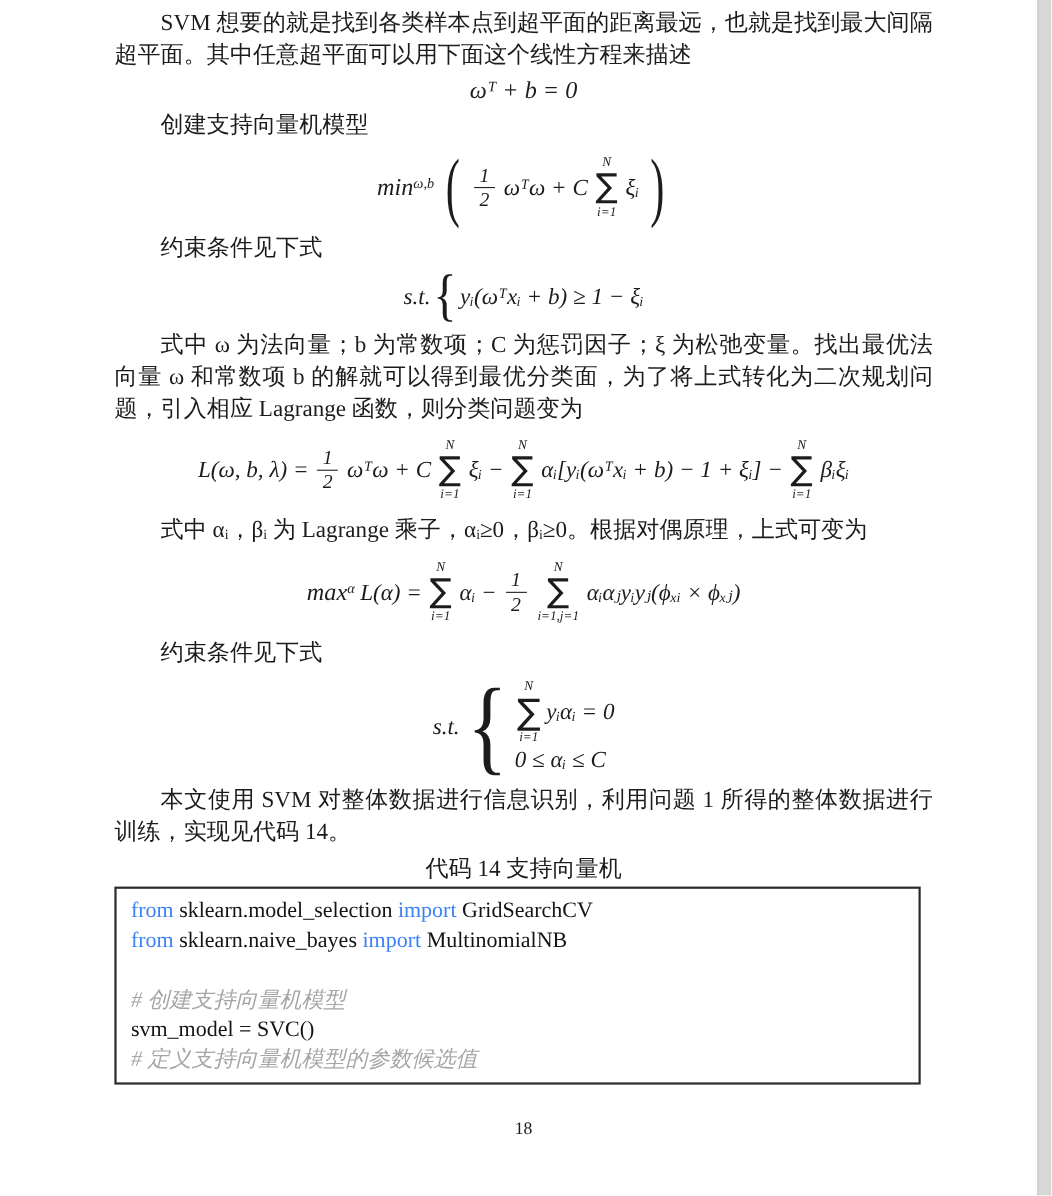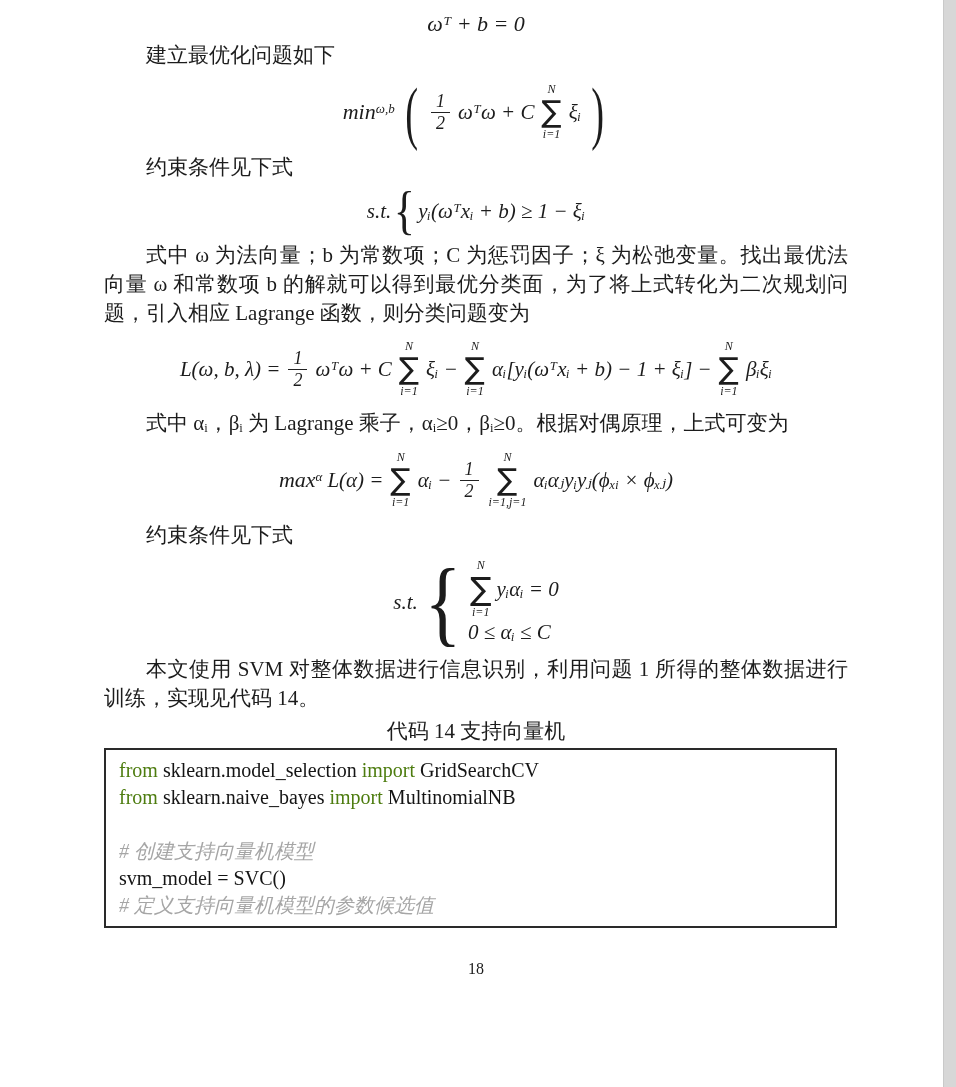--- a/index.html
+++ b/index.html
@@ -95,43 +95,44 @@
     width:733px;
     padding:7px 0 7px 13px;
     background:#ffffff;
   }
   .codeline {
     font-size:20px; line-height:27px;
     white-space:pre;
     font-family:"Liberation Serif","DejaVu Serif",serif;
     color:#141414;
   }
-  .codeline .kw { color:#4d7c0f; }
+  .codeline .kw { color:#3b82f6; }
   .codeline.comment { color:#a6a6a6; font-style:italic; }
   .codeline.blank { min-height:27px; }
 
   .pagenum {
     text-align:center; font-size:16px;
     margin-top:32px;
   }
 </style>
 </head>
 <body>
 
 <div class="page">
   <div class="edge-strip"></div>
 
   <div class="content">
 
+    <p class="para indent">SVM 想要的就是找到各类样本点到超平面的距离最远，也就是找到最大间隔超平面。其中任意超平面可以用下面这个线性方程来描述</p>
 
     <div class="formula f1">
       <span class="mi">ωᵀ + b = 0</span>
     </div>
 
-    <p class="para indent sp-p2">建立最优化问题如下</p>
+    <p class="para indent sp-p2">创建支持向量机模型</p>
 
     <div class="formula f2 fgap">
       <span class="opblock">
         <span class="op mi">min</span>
         <span class="opsub mi">ω,b</span>
       </span>
       <span class="bigparen">(</span>
       <span class="frac">
         <span class="num mi">1</span>
         <span class="den mi">2</span>

